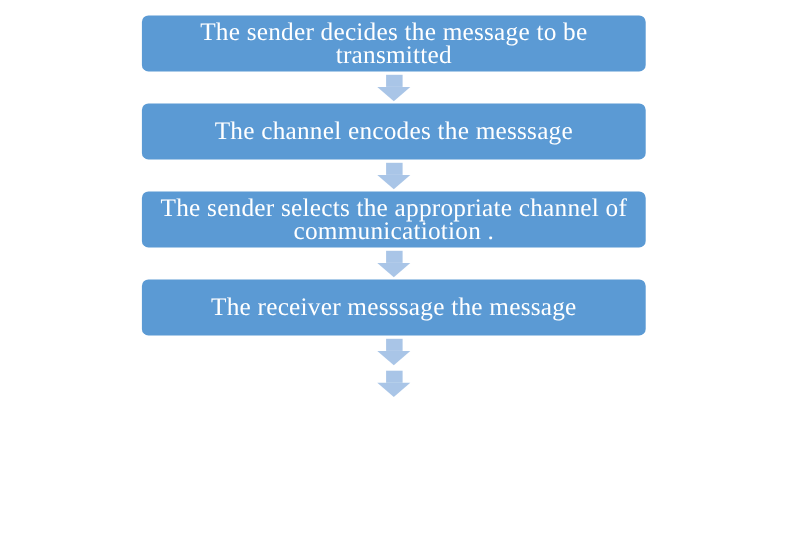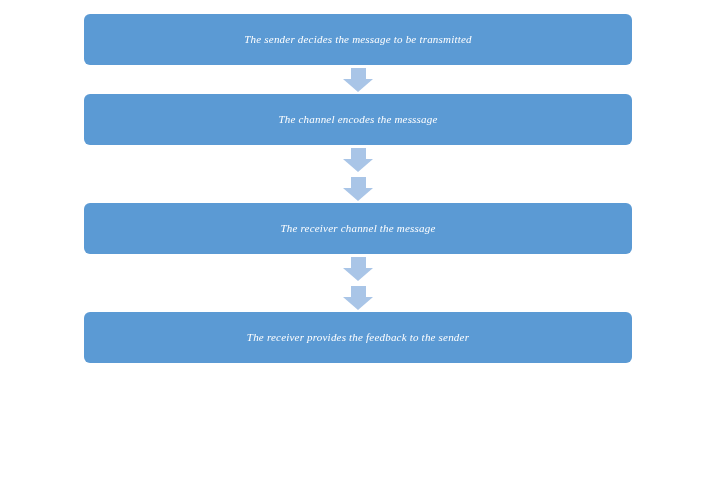--- a/index.html
+++ b/index.html
@@ -20,34 +20,33 @@
   .canvas {
     width: 716px;
     height: 491px;
     padding-top: 14px;
     display: flex;
     flex-direction: column;
     align-items: center;
     background: var(--bg);
   }
   .step-box {
-    width: 548px;
+    width: 458px;
     min-height: 51px;
     background: var(--box-fill);
     border-radius: 6px;
     color: var(--text-color);
     display: flex;
     align-items: center;
     justify-content: center;
     text-align: center;
-    font-size: 11px;
+    font-size: 23px;
     line-height: 20.5px;
     padding: 2px 12px;
     letter-spacing: 0.2px;
-    font-style: italic;
   }
   .arrow {
     height: 29px;
     display: flex;
     flex-direction: column;
     align-items: center;
     justify-content: center;
   }
   .arrow-shaft {
     width: 15px;
@@ -78,38 +77,38 @@
 
   <div class="step-box">
     <span>The channel encodes the messsage</span>
   </div>
 
   <div class="arrow">
     <div class="arrow-shaft"></div>
     <div class="arrow-head"></div>
   </div>
 
+  <div class="step-box">
+    <span>The sender selects the appropriate channel of communicatiotion .</span>
+  </div>
 
   <div class="arrow">
     <div class="arrow-shaft"></div>
     <div class="arrow-head"></div>
   </div>
 
   <div class="step-box">
-    <span>The receiver channel the message</span>
+    <span>The receiver messsage the message</span>
   </div>
 
   <div class="arrow">
     <div class="arrow-shaft"></div>
     <div class="arrow-head"></div>
   </div>
 
 
   <div class="arrow">
     <div class="arrow-shaft"></div>
     <div class="arrow-head"></div>
   </div>
 
-  <div class="step-box">
-    <span>The receiver provides the feedback to the sender</span>
-  </div>
 
 </div>
 
 </body></html>

